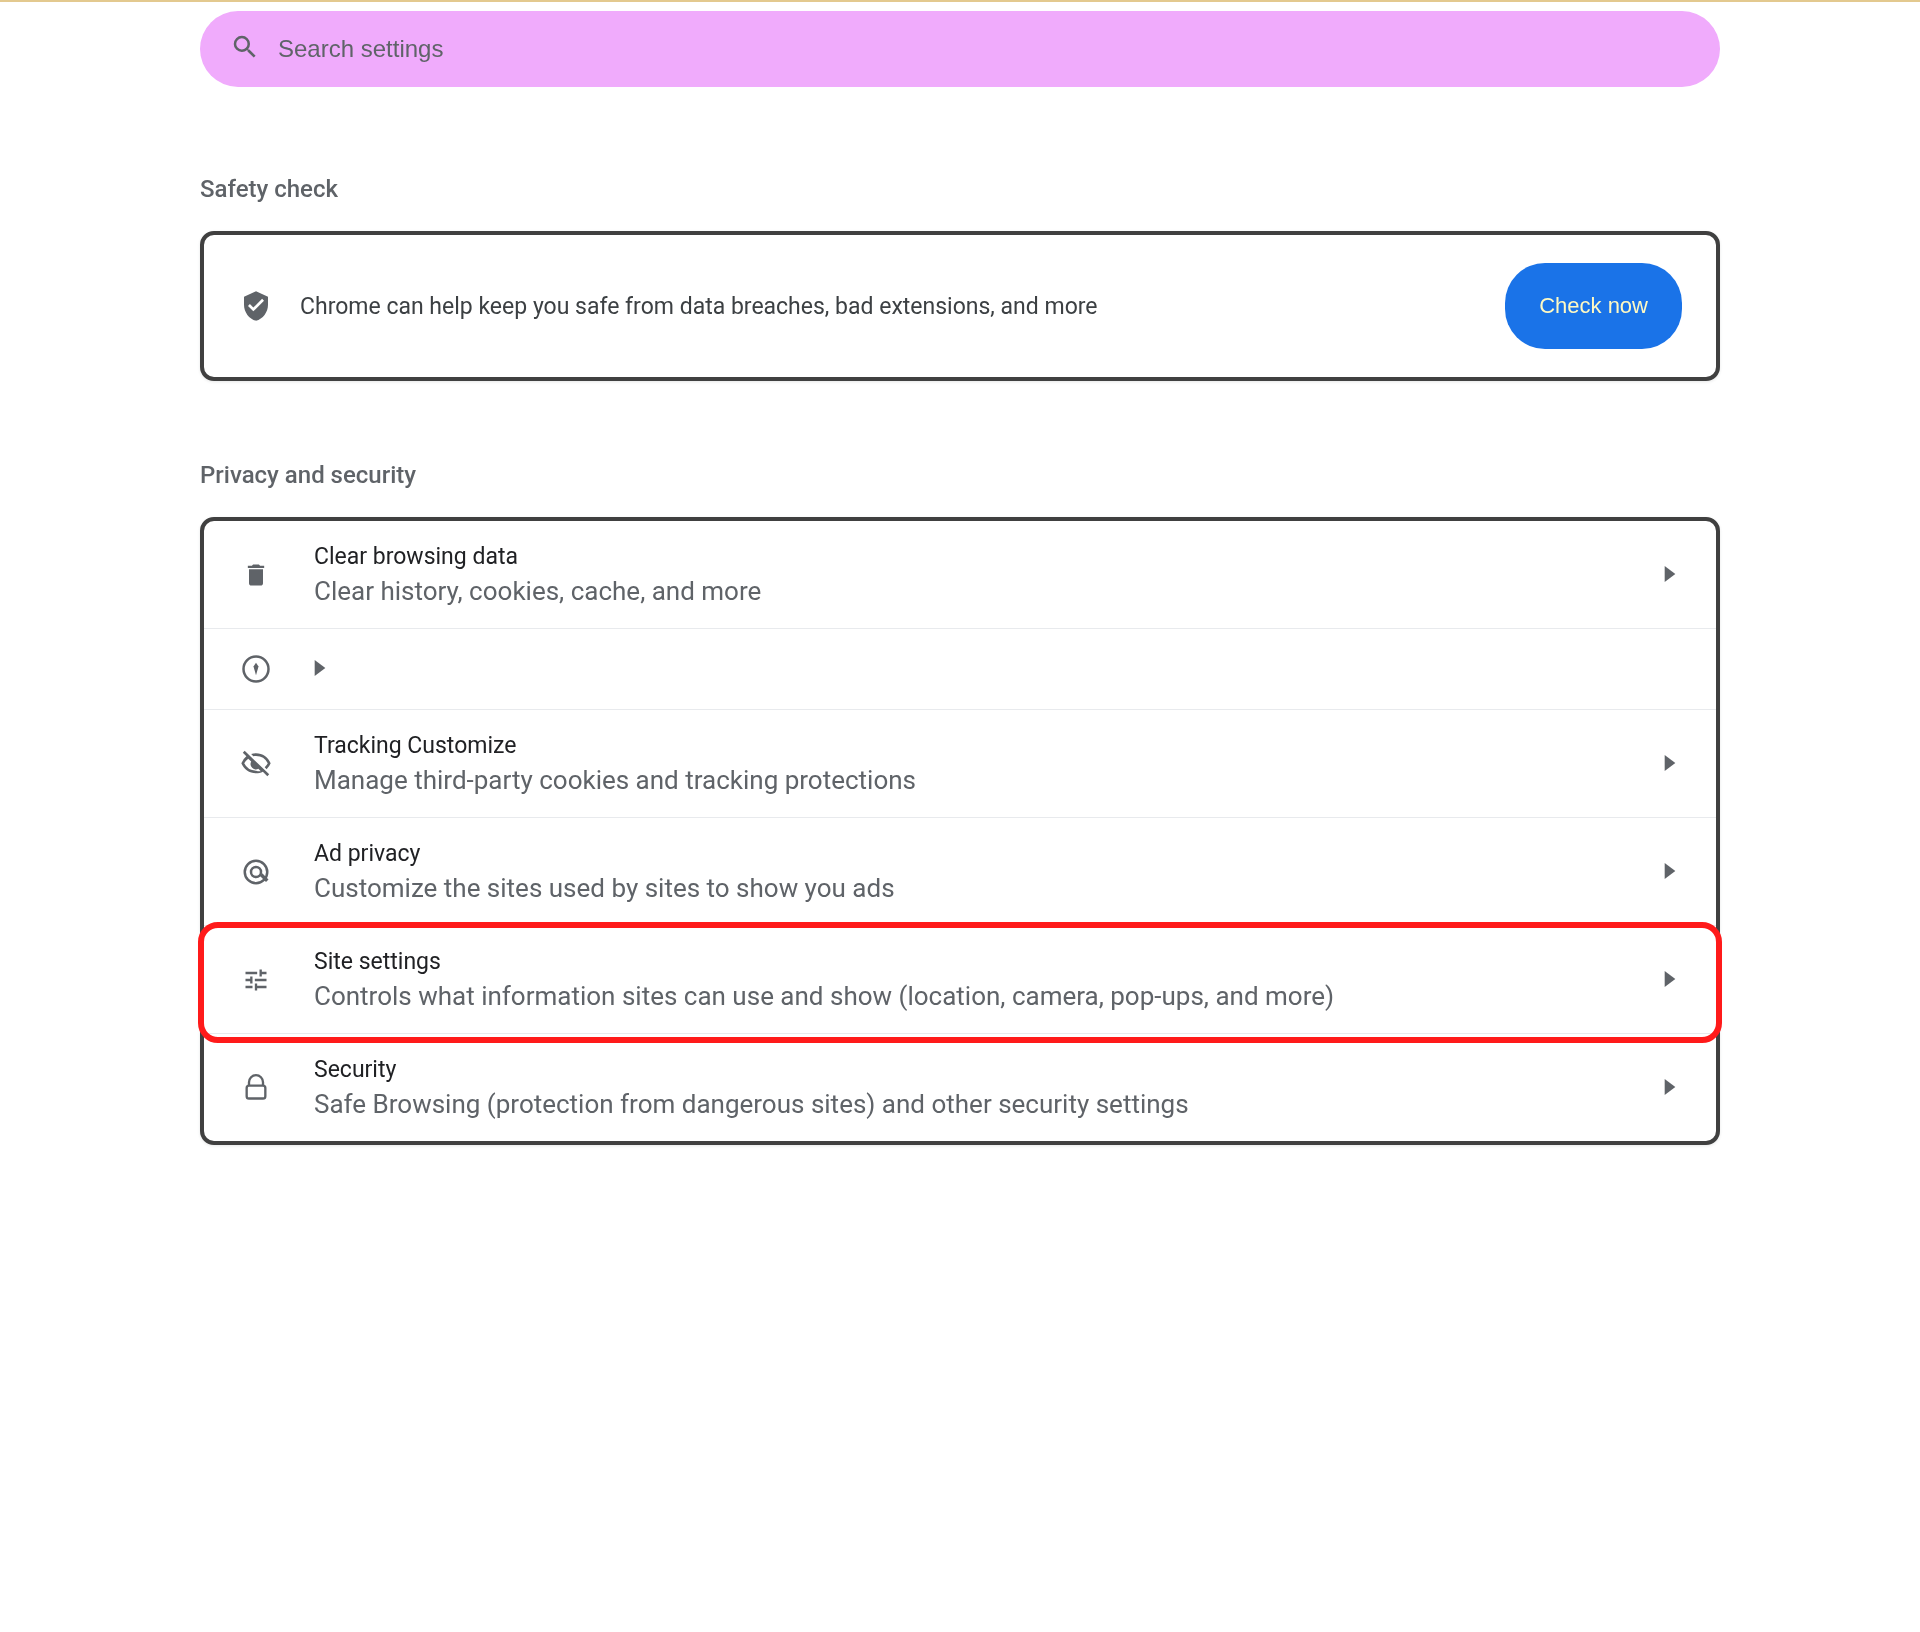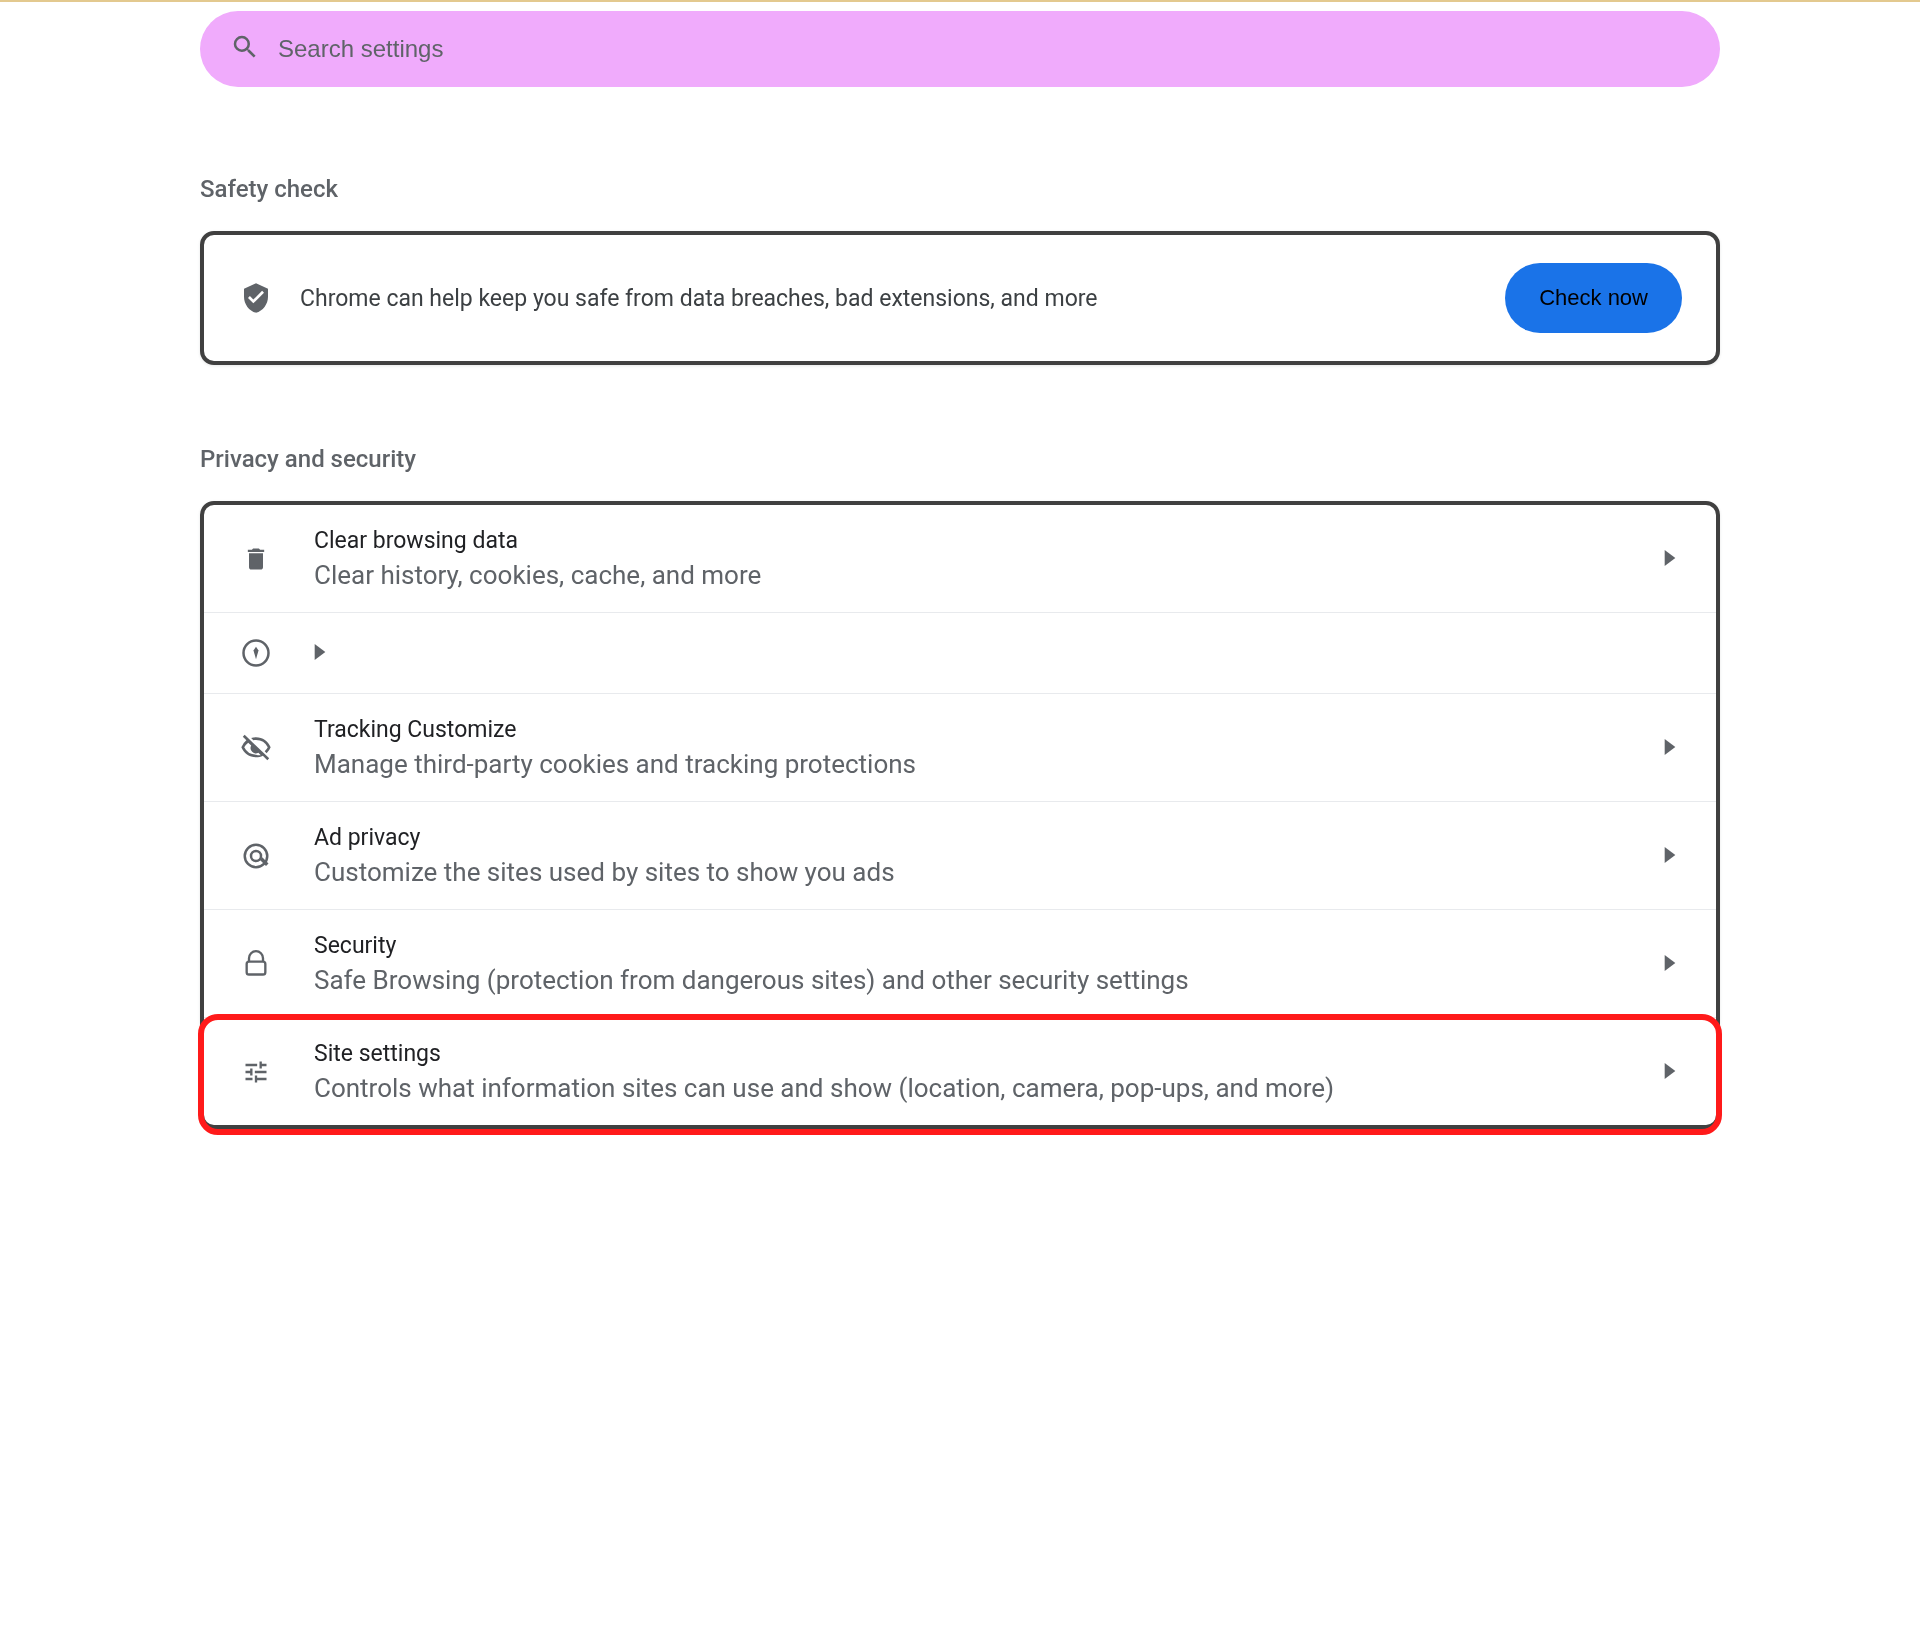--- a/index.html
+++ b/index.html
@@ -67,24 +67,24 @@
       padding: 28px 34px;
       gap: 26px;
     }
     .safety-text {
       flex: 1;
       font-size: 23px;
       color: #3c4043;
     }
     .btn-primary {
       background: #1a73e8;
-      color: #000000;
+      color: #fef9c3;
       border: none;
       border-radius: 40px;
-      padding: 22px 34px;
+      padding: 30px 34px;
       font-size: 22px;
       font-weight: 500;
       cursor: pointer;
     }
 
     .privacy-card { margin-bottom: 40px; }
     .privacy-row {
       display: flex;
       align-items: center;
       padding: 22px 34px;
@@ -227,48 +227,48 @@
       <span class="row-arrow">
         <svg width="12" height="16" viewBox="0 0 8 12">
             <path class="icon-fill" d="M0 0l8 6-8 6z"></path>
           </svg>
       </span>
     </div>
 
     <div class="privacy-row">
       <span class="row-icon">
         <svg width="28" height="28" viewBox="0 0 24 24">
+            <path class="icon-fill" d="M3 17v2h6v-2H3zm0-12v2h10V5H3zm10 16v-2h8v-2h-8v-2h-2v6h2zM7 9v2H3v2h4v2h2V9H7zm14 4v-2H11v2h10zm-6-4h2V7h4V5h-4V3h-2v6z"></path>
+          </svg>
+      </span>
+      <div class="row-text">
+        <div class="row-title">Site settings</div>
+        <div class="row-subtitle">Controls what information sites can use and show (location, camera, pop-ups, and more)</div>
+      </div>
+      <span class="row-arrow">
+        <svg width="12" height="16" viewBox="0 0 8 12">
+            <path class="icon-fill" d="M0 0l8 6-8 6z"></path>
+          </svg>
+      </span>
+      <div class="highlight-frame"></div>
+    </div>
+
+    <div class="privacy-row">
+      <span class="row-icon">
+        <svg width="28" height="28" viewBox="0 0 24 24">
             <path class="icon-stroke" stroke-width="2" d="M6 10V7a6 6 0 0112 0v3"></path>
             <rect x="4" y="10" width="16" height="11" rx="2" class="icon-stroke" stroke-width="2"></rect>
           </svg>
       </span>
       <div class="row-text">
         <div class="row-title">Security</div>
         <div class="row-subtitle">Safe Browsing (protection from dangerous sites) and other security settings</div>
       </div>
       <span class="row-arrow">
         <svg width="12" height="16" viewBox="0 0 8 12">
             <path class="icon-fill" d="M0 0l8 6-8 6z"></path>
           </svg>
       </span>
     </div>
 
-    <div class="privacy-row">
-      <span class="row-icon">
-        <svg width="28" height="28" viewBox="0 0 24 24">
-            <path class="icon-fill" d="M3 17v2h6v-2H3zm0-12v2h10V5H3zm10 16v-2h8v-2h-8v-2h-2v6h2zM7 9v2H3v2h4v2h2V9H7zm14 4v-2H11v2h10zm-6-4h2V7h4V5h-4V3h-2v6z"></path>
-          </svg>
-      </span>
-      <div class="row-text">
-        <div class="row-title">Site settings</div>
-        <div class="row-subtitle">Controls what information sites can use and show (location, camera, pop-ups, and more)</div>
-      </div>
-      <span class="row-arrow">
-        <svg width="12" height="16" viewBox="0 0 8 12">
-            <path class="icon-fill" d="M0 0l8 6-8 6z"></path>
-          </svg>
-      </span>
-      <div class="highlight-frame"></div>
-    </div>
-
   </div>
 
 </div>
 
 </body></html>

